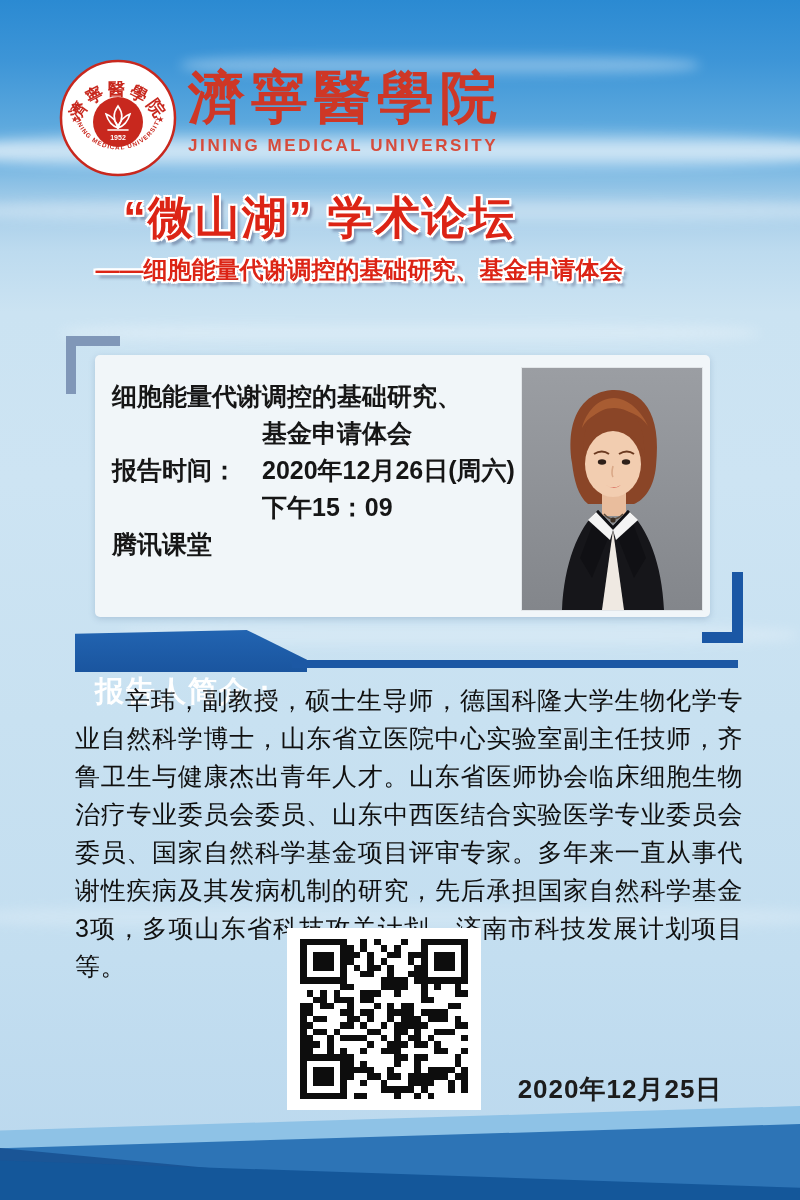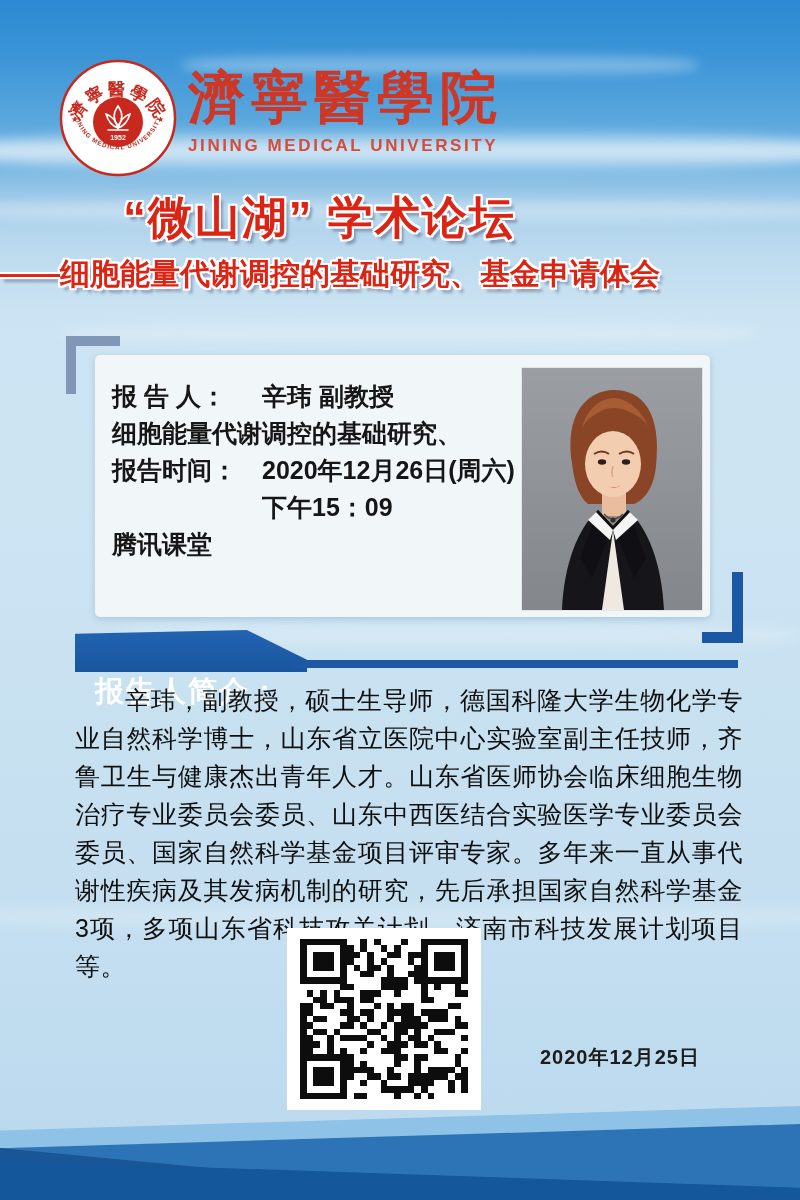--- a/index.html
+++ b/index.html
@@ -30,21 +30,21 @@
   .uni-en{font-size:17px;font-weight:bold;color:#d64b3b;letter-spacing:2.6px;margin-top:4px;white-space:nowrap;}
 
   
   .big-title{position:absolute;left:0;width:639px;text-align:center;font-weight:bold;color:#dc2415;
     text-shadow:
       -2px -2px 0 #fff, 2px -2px 0 #fff, -2px 2px 0 #fff, 2px 2px 0 #fff,
       -2px 0 0 #fff, 2px 0 0 #fff, 0 -2px 0 #fff, 0 2px 0 #fff,
       4px 5px 3px rgba(60,70,110,.45);
     white-space:nowrap;}
   .title-1{top:188px;font-size:45px;letter-spacing:2px;}
-  .title-2{top:254px;font-size:30px;letter-spacing:0;}
+  .title-2{top:254px;font-size:24px;letter-spacing:0;padding-left:40px;}
 
   
   .info-box{position:absolute;left:95px;top:355px;width:615px;height:262px;background:#f1f6f9;
     border-radius:5px;box-shadow:0 2px 6px rgba(80,110,150,.25);}
   .bracket-tl{position:absolute;left:66px;top:336px;width:44px;height:48px;
     border-top:10px solid #8097b8;border-left:10px solid #8097b8;}
   .bracket-br{position:absolute;left:702px;top:572px;width:30px;height:60px;
     border-right:11px solid #1a57a5;border-bottom:11px solid #1a57a5;}
   .info-lines{position:absolute;left:112px;top:378px;width:400px;}
   .info-line{display:flex;height:37px;align-items:center;font-size:25px;font-weight:600;color:#161616;}
@@ -68,21 +68,21 @@
   
   .qr-wrap{position:absolute;left:287px;top:928px;width:194px;height:182px;background:#fff;
     display:flex;align-items:center;justify-content:center;}
   .qr-grid{display:grid;width:168px;height:160px;grid-template-columns:repeat(25,1fr);grid-template-rows:repeat(25,1fr);}
   .qr-grid i{display:block;}
   .qr-grid i.on{background:#0d0d0d;}
 
   
   .footer{position:absolute;left:505px;top:1040px;width:230px;text-align:center;color:#1c1c1c;}
   .footer .org{font-size:26px;font-weight:600;letter-spacing:2px;}
-  .footer .date{font-size:20px;font-weight:600;margin-top:4px;letter-spacing:1px;}
+  .footer .date{font-size:26px;font-weight:600;margin-top:32px;letter-spacing:1px;}
 
   
   .wave{position:absolute;left:0;width:800px;}
   .wave-light{top:1106px;height:94px;background:#8ec2e6;clip-path:polygon(0 26%,100% 0,100% 100%,0 100%);}
   .wave-mid{top:1124px;height:76px;background:#2d74b6;clip-path:polygon(0 32%,100% 0,100% 100%,0 100%);}
   .wave-darkleft{top:1148px;height:52px;background:#1a5596;clip-path:polygon(0 0,68% 100%,0 100%);}
   .wave-darkbottom{top:1156px;height:44px;background:#14579a;clip-path:polygon(0 10%,100% 72%,100% 100%,0 100%);}
 </style>
 </head>
 <body>
@@ -128,25 +128,25 @@
 
   <div class="big-title title-1">“微山湖” 学术论坛</div>
   <div class="big-title title-2">——细胞能量代谢调控的基础研究、基金申请体会</div>
 
   <div class="bracket-tl"></div>
   <div class="bracket-br"></div>
 
   <div class="info-box"></div>
   <div class="info-lines">
     <div class="info-line">
-      <span class="info-label">报 告 人：</span>
-      <span class="info-value">辛玮 副教授</span>
+      <span class="info-value">细胞能量代谢调控的基础研究、</span>
     </div>
     <div class="info-line">
-      <span class="info-value">细胞能量代谢调控的基础研究、</span>
+      <span class="info-label"></span>
+      <span class="info-value">基金申请体会</span>
     </div>
     <div class="info-line">
       <span class="info-label">报告时间：</span>
       <span class="info-value">2020年12月26日(周六)</span>
     </div>
     <div class="info-line">
       <span class="info-label"></span>
       <span class="info-value">下午15：09</span>
     </div>
     <div class="info-line">

